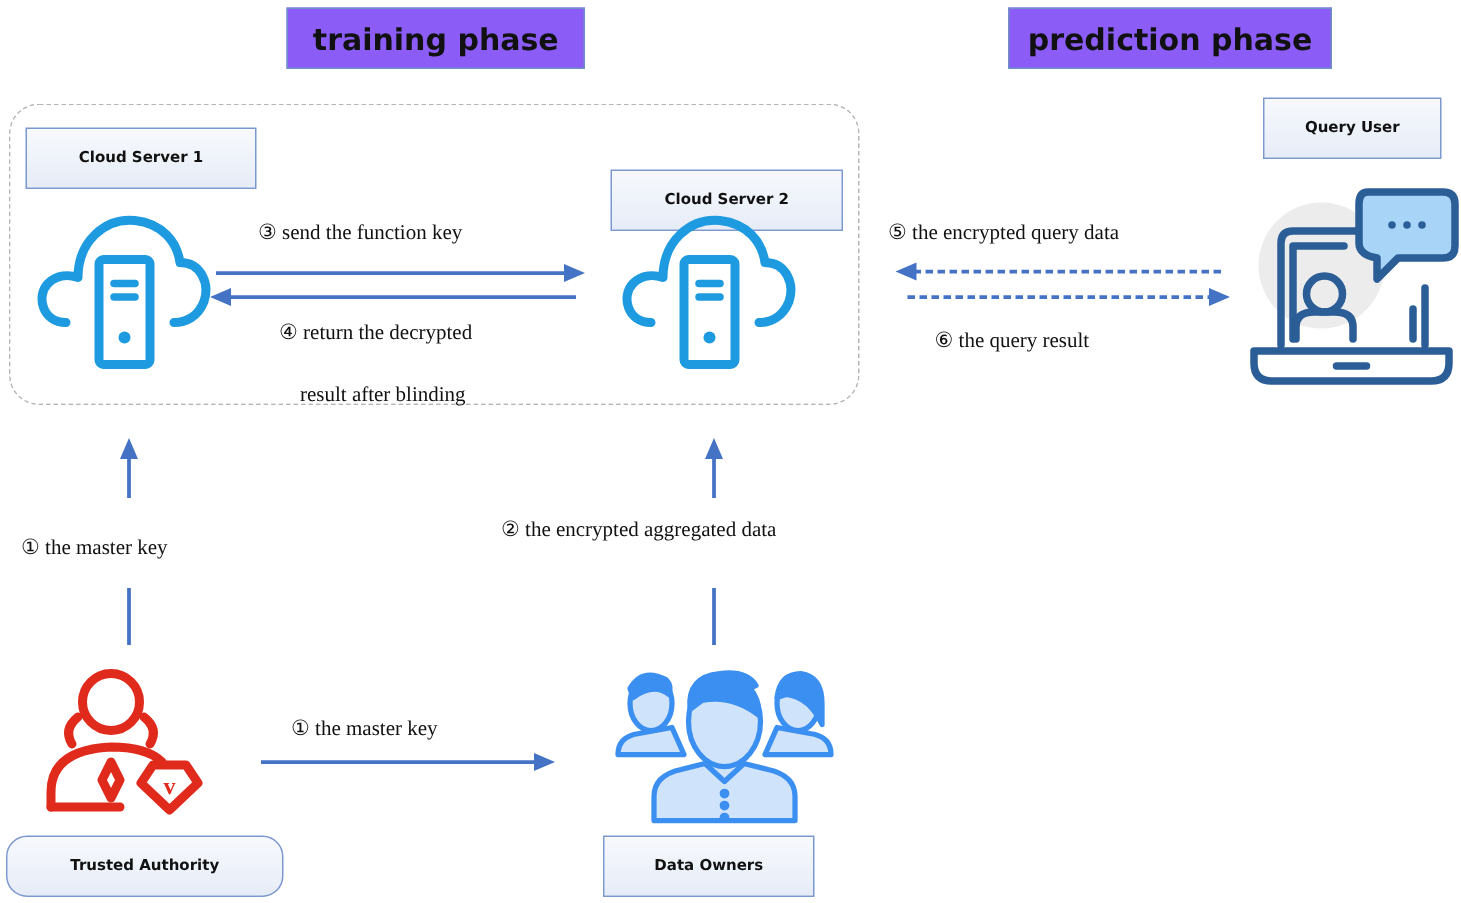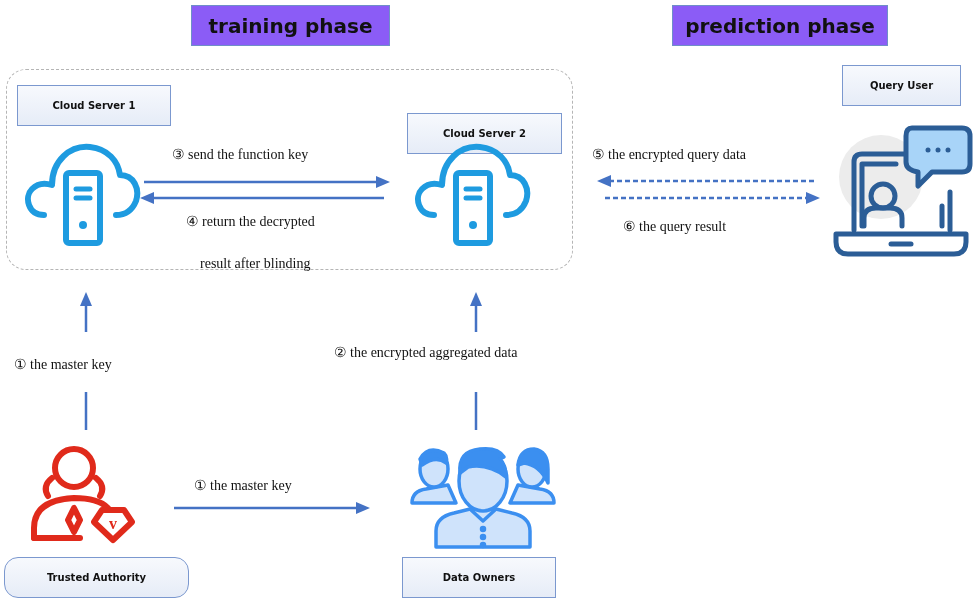--- a/index.html
+++ b/index.html
@@ -16,21 +16,21 @@
 
 <div class="abs phase" style="left:191px;top:5px;width:199px;height:41px;">training phase</div>
 <div class="abs phase" style="left:672px;top:5px;width:216px;height:41px;">prediction phase</div>
 
 <div class="abs cloud-group" style="left:6px;top:69px;width:567px;height:201px;"></div>
 
 <div class="abs label-box" style="left:17px;top:85px;width:154px;height:41px;">Cloud Server 1</div>
 <div class="abs label-box" style="left:407px;top:85px;width:155px;height:41px;margin-top:28px;">Cloud Server 2</div>
 <div class="abs label-box" style="left:842px;top:65px;width:119px;height:41px;">Query User</div>
 <div class="abs label-box" style="left:4px;top:557px;width:185px;height:41px;border-radius:14px;">Trusted Authority</div>
-<div class="abs label-box" style="left:402px;top:557px;width:154px;height:41px;">Data Owners</div>
+<div class="abs label-box" style="left:402px;top:557px;width:141px;height:41px;">Data Owners</div>
 
 <div class="abs" style="left:22px;top:137px;">
   <svg width="120" height="112" viewBox="0 0 120 112" fill="none" stroke="#1e9be0" stroke-width="6" stroke-linecap="round" stroke-linejoin="round">
     <path d="M22 78 C6 78 2 60 10 52 C16 46 24 46 30 48 C30 24 48 8 68 10 C86 12 96 24 98 38 C112 38 118 52 114 64 C110 74 102 78 94 78"></path>
     <rect x="44" y="36" width="34" height="70" rx="3"></rect>
     <line x1="54" y1="52" x2="68" y2="52" stroke-width="5"></line>
     <line x1="54" y1="61" x2="68" y2="61" stroke-width="5"></line>
     <circle cx="61" cy="88" r="4" fill="#1e9be0" stroke="none"></circle>
   </svg>
 </div>

